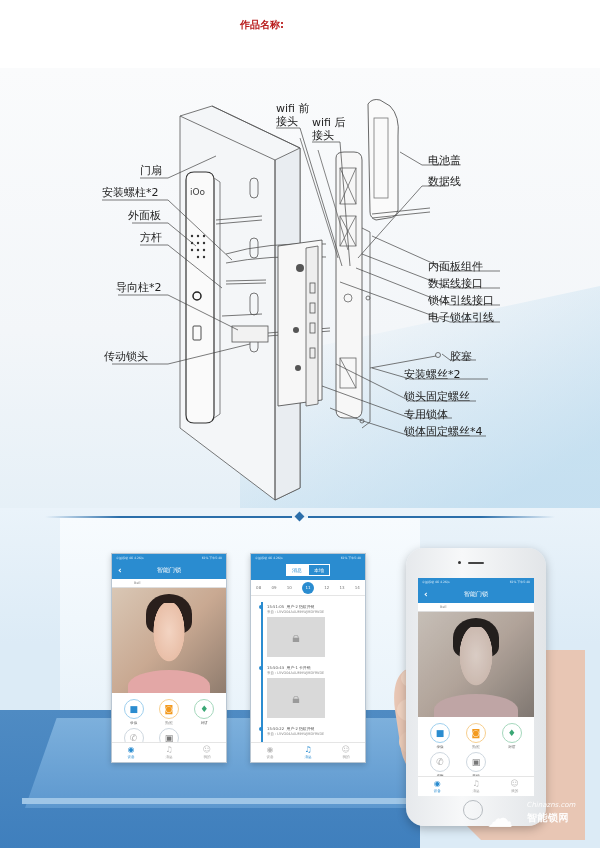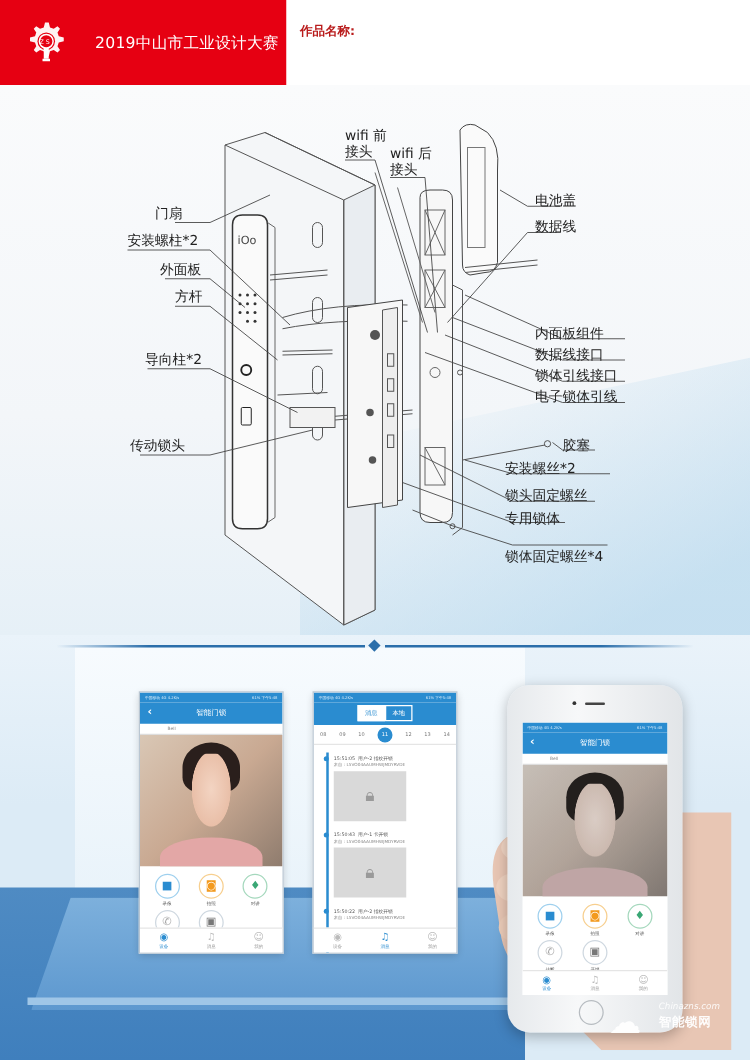--- a/index.html
+++ b/index.html
@@ -82,33 +82,20 @@
 
   .watermark { position: absolute; left: 485px; top: 795px; width: 110px; height: 48px; }
   .wm-cloud { position: absolute; left: 2px; top: 10px; font-size: 26px; color: rgba(255,255,255,0.92); line-height: 26px; }
   .wm-url { position: absolute; left: 42px; top: 6px; font-size: 7px; font-style: italic; color: rgba(255,255,255,0.9); }
   .wm-name { position: absolute; left: 42px; top: 16px; font-size: 10px; font-weight: bold; color: rgba(255,255,255,0.95); letter-spacing: 0.5px; }
 </style>
 </head>
 <body>
 
 <div class="header">
-  <div class="brand">
-    <svg class="brand-logo" viewBox="0 0 40 40">
-      <g fill="#fff">
-        <path d="M20 4 l3 0 1 4 3 1 3-2 2 2-2 3 1 3 4 1 0 3-4 1-1 3 2 3-2 2-3-2-3 1-1 4-3 0-1-4-3-1-3 2-2-2 2-3-1-3-4-1 0-3 4-1 1-3-2-3 2-2 3 2 3-1z" opacity="0.95"></path>
-      </g>
-      <circle cx="21" cy="19" r="7" fill="#e60012"></circle>
-      <circle cx="21" cy="19" r="5.5" fill="none" stroke="#fff" stroke-width="1.2"></circle>
-      <rect x="19" y="24" width="4" height="9" fill="#fff"></rect>
-      <rect x="18" y="33" width="6" height="2" fill="#fff"></rect>
-      <text x="15.5" y="21" font-size="5" fill="#fff" font-family="DejaVu Sans, sans-serif">Z S</text>
-    </svg>
-    <span class="brand-title">2019中山市工业设计大赛</span>
-  </div>
   <div class="info">
     <div class="info-row">
       <span class="info-label">作品名称:</span>
     </div>
   </div>
 </div>
 
 <div class="diagram">
   <div class="wash"></div>
   <svg width="600" height="440" viewBox="0 0 600 440">
@@ -213,21 +200,21 @@
       <polyline points="500,237 450,237 356,200"></polyline>
       <polyline points="500,254 450,254 340,214"></polyline>
       <polyline points="476,292 450,292 442,286"></polyline>
       <polyline points="488,311 410,311 372,300"></polyline>
       <polyline points="476,333 410,333 336,296"></polyline>
       <polyline points="452,350 410,350 322,318"></polyline>
       <polyline points="486,368 410,368 360,352"></polyline>
     </g>
   </svg>
 
-  <span class="callout" style="left:124px;top:96px">门扇</span>
+  <span class="callout" style="left:140px;top:96px">门扇</span>
   <span class="callout" style="left:102px;top:118px">安装螺柱*2</span>
   <span class="callout" style="left:128px;top:141px">外面板</span>
   <span class="callout" style="left:140px;top:163px">方杆</span>
   <span class="callout" style="left:116px;top:213px">导向柱*2</span>
   <span class="callout" style="left:104px;top:282px">传动锁头</span>
 
   <span class="callout" style="left:276px;top:34px;white-space:pre">wifi 前
 接头</span>
   <span class="callout" style="left:312px;top:48px;white-space:pre">wifi 后
 接头</span>
@@ -235,21 +222,21 @@
   <span class="callout" style="left:428px;top:86px">电池盖</span>
   <span class="callout" style="left:428px;top:107px">数据线</span>
   <span class="callout" style="left:428px;top:192px">内面板组件</span>
   <span class="callout" style="left:428px;top:209px">数据线接口</span>
   <span class="callout" style="left:428px;top:226px">锁体引线接口</span>
   <span class="callout" style="left:428px;top:243px">电子锁体引线</span>
   <span class="callout" style="left:450px;top:282px">胶塞</span>
   <span class="callout" style="left:404px;top:300px">安装螺丝*2</span>
   <span class="callout" style="left:404px;top:322px">锁头固定螺丝</span>
   <span class="callout" style="left:404px;top:340px">专用锁体</span>
-  <span class="callout" style="left:404px;top:371px">锁体固定螺丝*4</span>
+  <span class="callout" style="left:404px;top:357px">锁体固定螺丝*4</span>
 </div>
 
 <div class="bottom">
   <div class="stage-back"></div>
   <div class="stage-floor"></div>
   <div class="stage-top"></div>
   <div class="stage-edge"></div>
 </div>
 
 <div class="divider">

